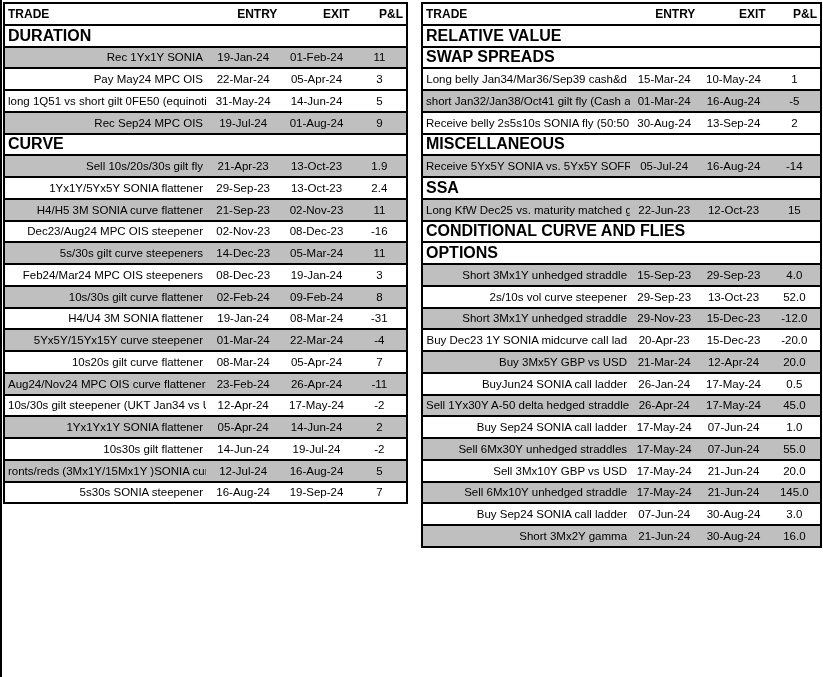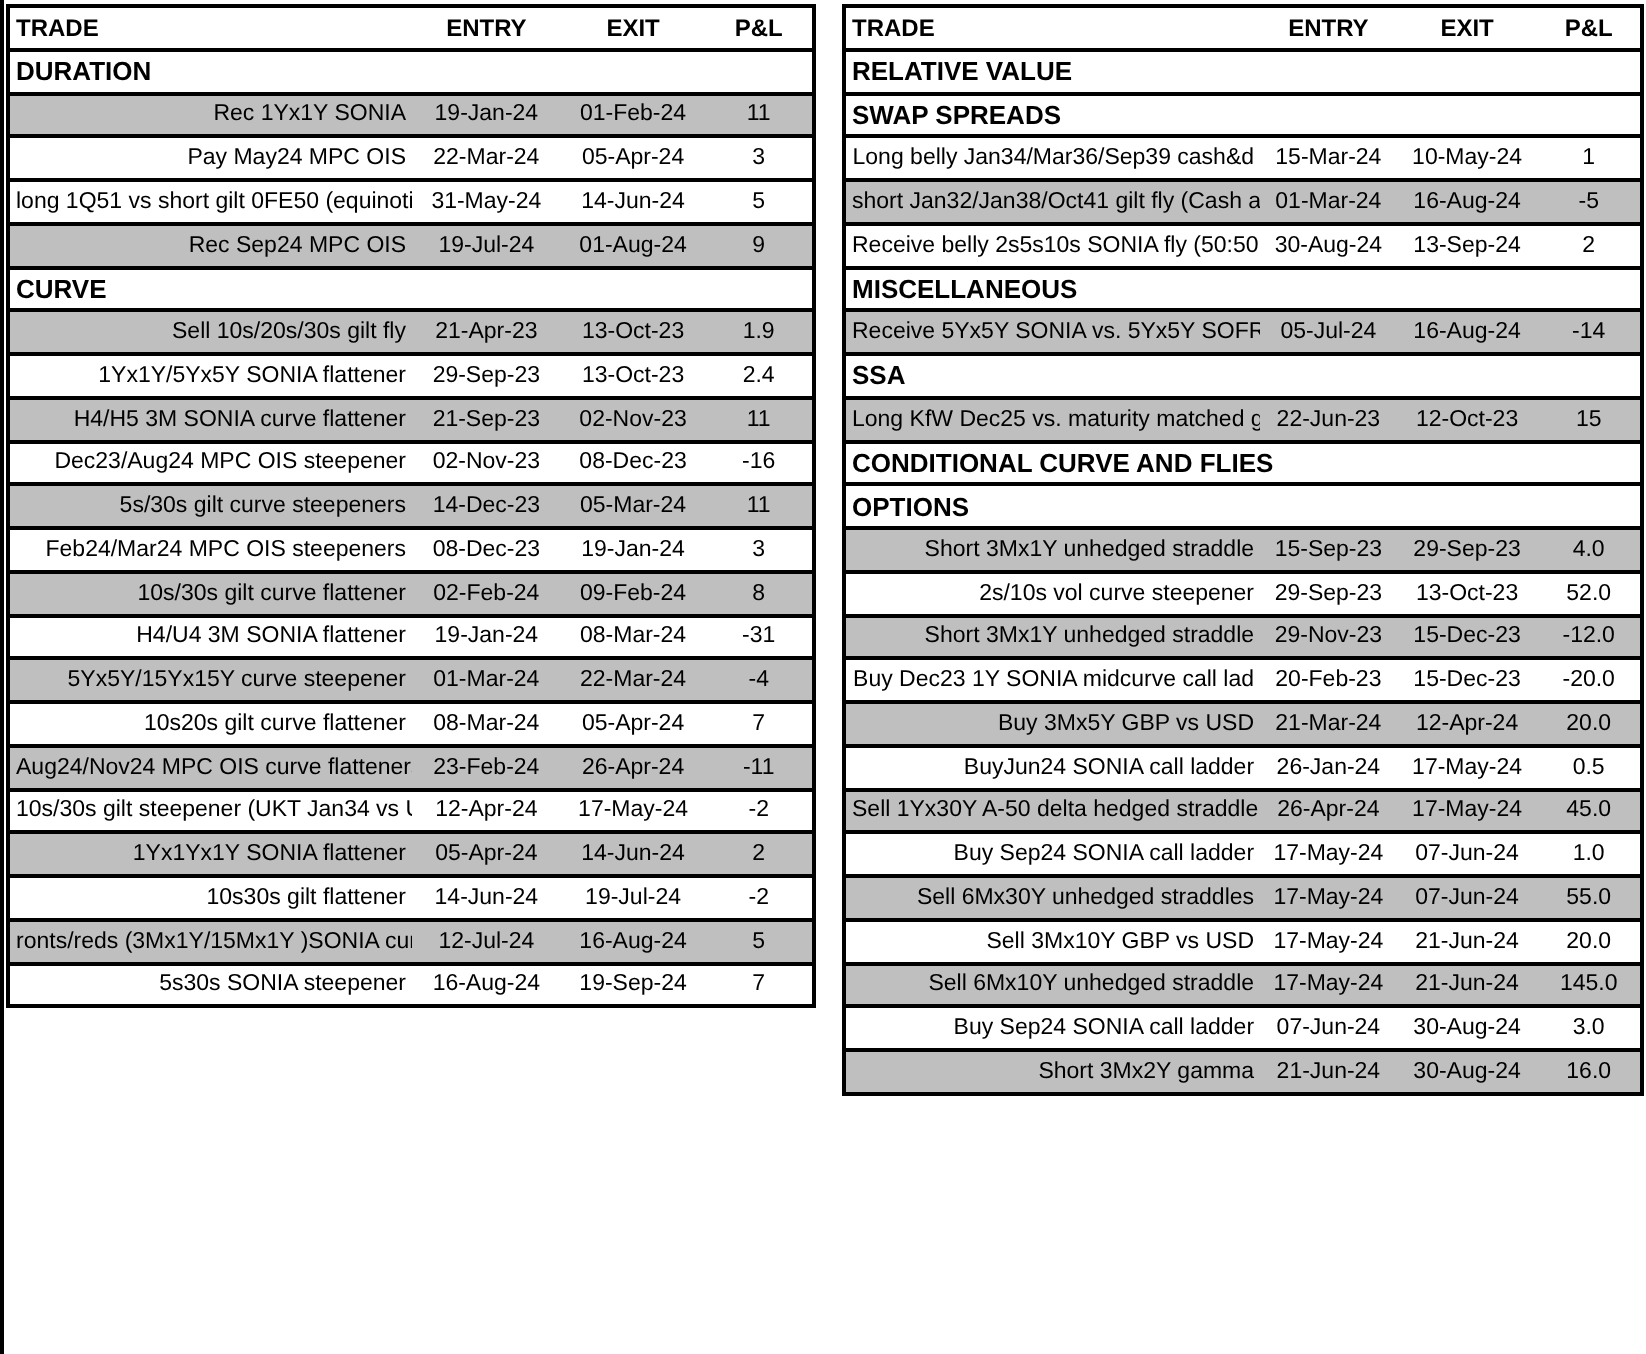--- a/index.html
+++ b/index.html
@@ -14,24 +14,24 @@
   }
   #tbl-left{left:3px;width:405px;}
   #tbl-right{left:421px;width:401px;}
   .sheet-table td,.sheet-table th{
     height:19.75px;padding:0 3px;overflow:hidden;white-space:nowrap;
     border-top:2px solid #000;border-bottom:2px solid #000;
     font-size:11.5px;font-weight:normal;vertical-align:middle;
   }
   .sheet-table th{font-weight:bold;font-size:12px;}
   .sheet-table th.trade{text-align:left;}
-  .sheet-table th.num{text-align:center;}
+  .sheet-table th.num{text-align:right;}
   .sheet-table td.trade{text-align:right;margin-left:44px;}
   .sheet-table td.num{text-align:center;}
-  tr.section-row td{font-weight:bold;font-size:13px;background:#fff;text-align:left;}
+  tr.section-row td{font-weight:bold;font-size:16px;background:#fff;text-align:left;}
   tr.shade td{background:#bfbfbf;}
   
   #tbl-left col.c-trade{width:201px;}
   #tbl-left col.c-entry{width:74px;}
   #tbl-left col.c-exit{width:72px;}
   #tbl-left col.c-pnl{width:54px;}
   #tbl-right col.c-trade{width:207px;}
   #tbl-right col.c-entry{width:68px;}
   #tbl-right col.c-exit{width:70px;}
   #tbl-right col.c-pnl{width:52px;}
@@ -259,21 +259,21 @@
         <td class="num">52.0</td>
       </tr>
       <tr class="shade">
         <td class="trade">Short 3Mx1Y unhedged straddle</td>
         <td class="num">29-Nov-23</td>
         <td class="num">15-Dec-23</td>
         <td class="num">-12.0</td>
       </tr>
       <tr>
         <td class="trade">Buy Dec23 1Y SONIA midcurve call lad</td>
-        <td class="num">20-Feb-23</td>
+        <td class="num">20-Apr-23</td>
         <td class="num">15-Dec-23</td>
         <td class="num">-20.0</td>
       </tr>
       <tr class="shade">
         <td class="trade">Buy 3Mx5Y GBP vs USD</td>
         <td class="num">21-Mar-24</td>
         <td class="num">12-Apr-24</td>
         <td class="num">20.0</td>
       </tr>
       <tr>

